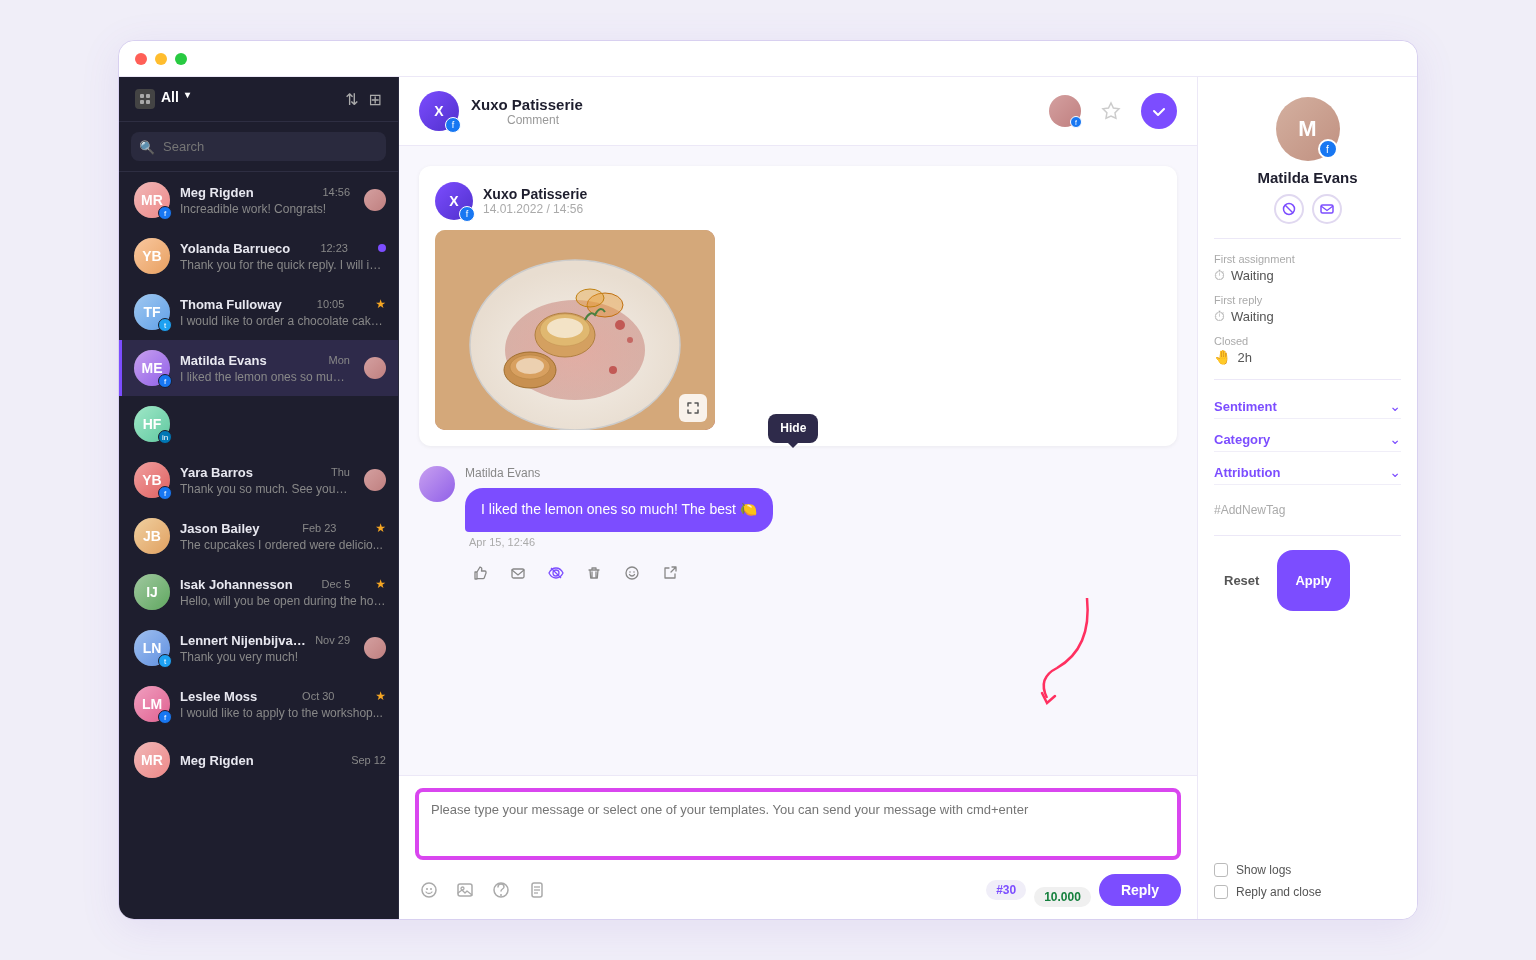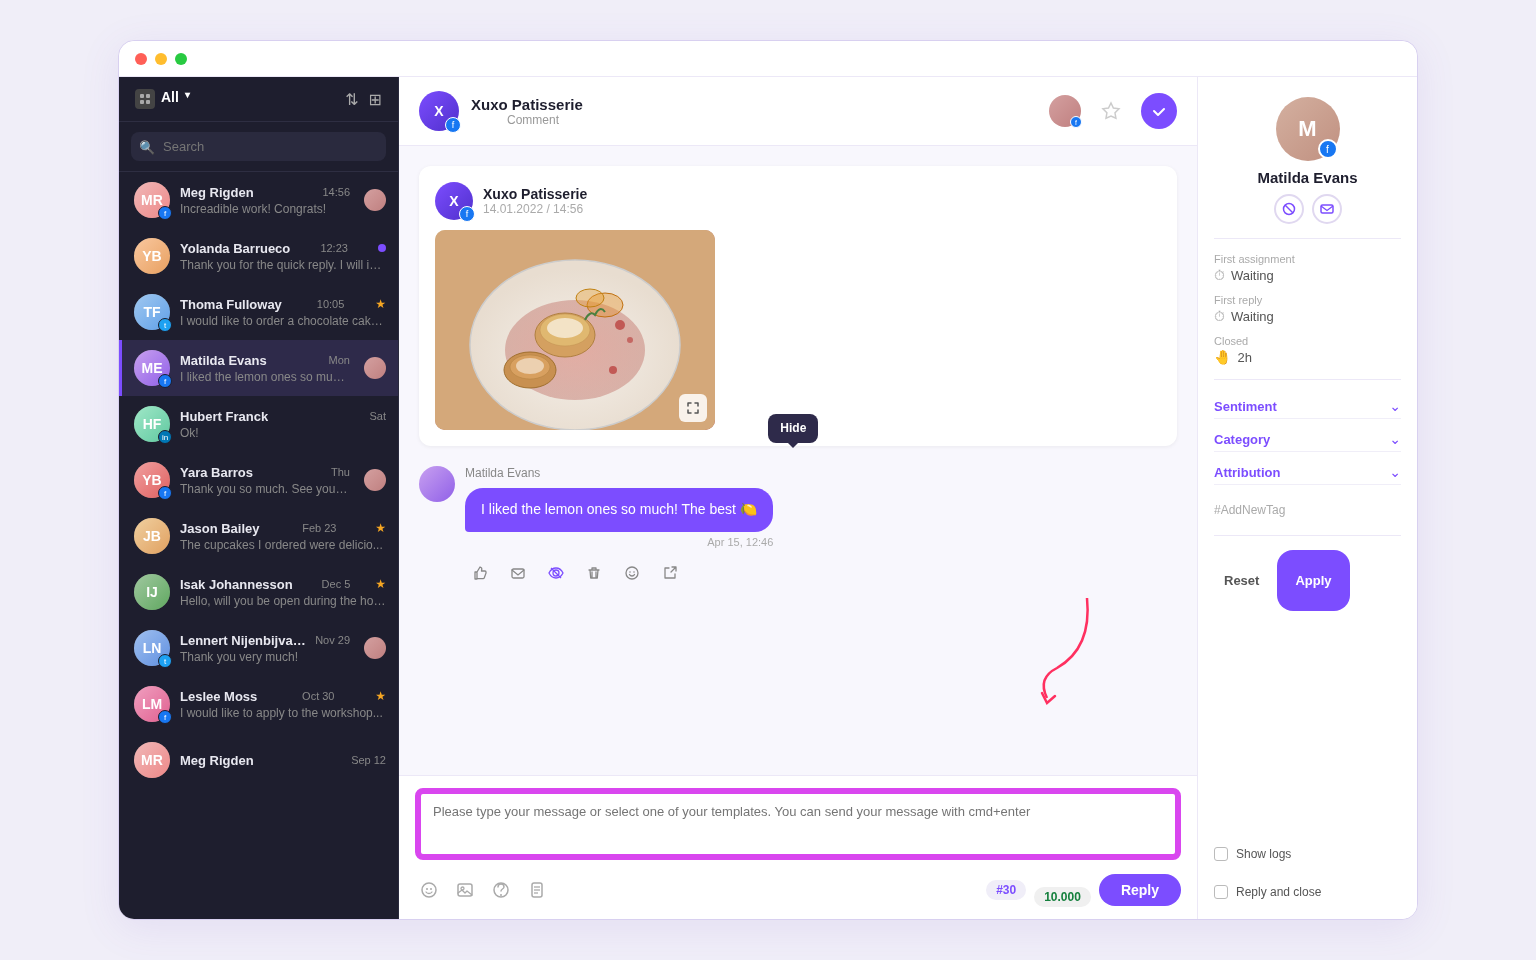--- a/index.html
+++ b/index.html
@@ -434,21 +434,21 @@
     }
     
     .reply-area {
       background: #fff;
       border-top: 1px solid #ece8f7;
       padding: 12px 16px;
     }
     .reply-textarea {
       width: 100%;
       min-height: 72px;
-      border: 6px solid #d946ef;
+      border: 4px solid #d946ef;
       border-radius: 8px;
       padding: 10px 12px;
       font-size: 13px;
       color: #404040;
       resize: none;
       outline: none;
       font-family: inherit;
     }
     .reply-toolbar {
       display: flex;
@@ -599,21 +599,21 @@
     }
     .rp-acc-arrow { color: #7c4dff; font-size: 14px; }
     .rp-add-tag {
       font-size: 12px;
       color: #aaa;
       padding: 4px 0;
     }
     .rp-bottom-actions {
       display: flex;
       flex-direction: column;
-      gap: 24px;
+      gap: 8px;
       margin-top: auto;
     }
     .rp-reset-apply {
       display: flex;
       gap: 8px;
       align-items: center;
     }
     .rp-reset-btn {
       background: transparent;
       border: none;
@@ -759,27 +759,20 @@
             <div class="conv-preview">I liked the lemon ones so much! T...</div>
           </div>
           <div class="conv-right-avatar" style="width:22px;height:22px;border-radius:50%;background:linear-gradient(135deg,#d4a0a0,#c08080);flex-shrink:0;margin-left:4px;"></div>
         </div>
 
         <div class="conv-item">
           <div class="conv-avatar">
             <div class="conv-avatar-circle av-hub">HF</div>
             <span class="platform-badge pb-li">in</span>
           </div>
-          <div class="conv-content">
-            <div class="conv-name-row">
-              <span class="conv-name">Hubert Franck</span>
-              <span class="conv-time">Sat</span>
-            </div>
-            <div class="conv-preview">Ok!</div>
-          </div>
         </div>
 
         <div class="conv-item">
           <div class="conv-avatar">
             <div class="conv-avatar-circle av-yar">YB</div>
             <span class="platform-badge pb-fb">f</span>
           </div>
           <div class="conv-content">
             <div class="conv-name-row">
               <span class="conv-name">Yara Barros</span>
@@ -963,21 +956,21 @@
               <div class="msg-bubble-wrap">
                 <div class="msg-bubble">
                   <span>I liked the lemon ones so much! The best 🍋</span>
                   
                   <div style="position:absolute; top:-38px; right:-20px;">
                     <div class="hide-tooltip">
                       <span>Hide</span>
                     </div>
                   </div>
                 </div>
-                <div class="msg-time" style="text-align:right; padding-left:4px;">Apr 15, 12:46</div>
+                <div class="msg-time" style="text-align:left; padding-left:4px;">Apr 15, 12:46</div>
               </div>
             </div>
           </div>
 
           <div class="msg-actions">
             <button class="msg-action-btn">
               <svg width="16" height="16" viewBox="0 0 16 16" fill="none">
                 <path d="M5 14V7L8 2l1 .5c.5.3.8.9.8 1.5L9.5 6H13a1 1 0 011 1v1a1 1 0 01-.2.6l-1.5 4.2c-.2.5-.7.8-1.2.8H5zm0 0H3V7h2" stroke="#888" stroke-width="1.3" stroke-linecap="round" stroke-linejoin="round"></path>
               </svg>
             </button>

